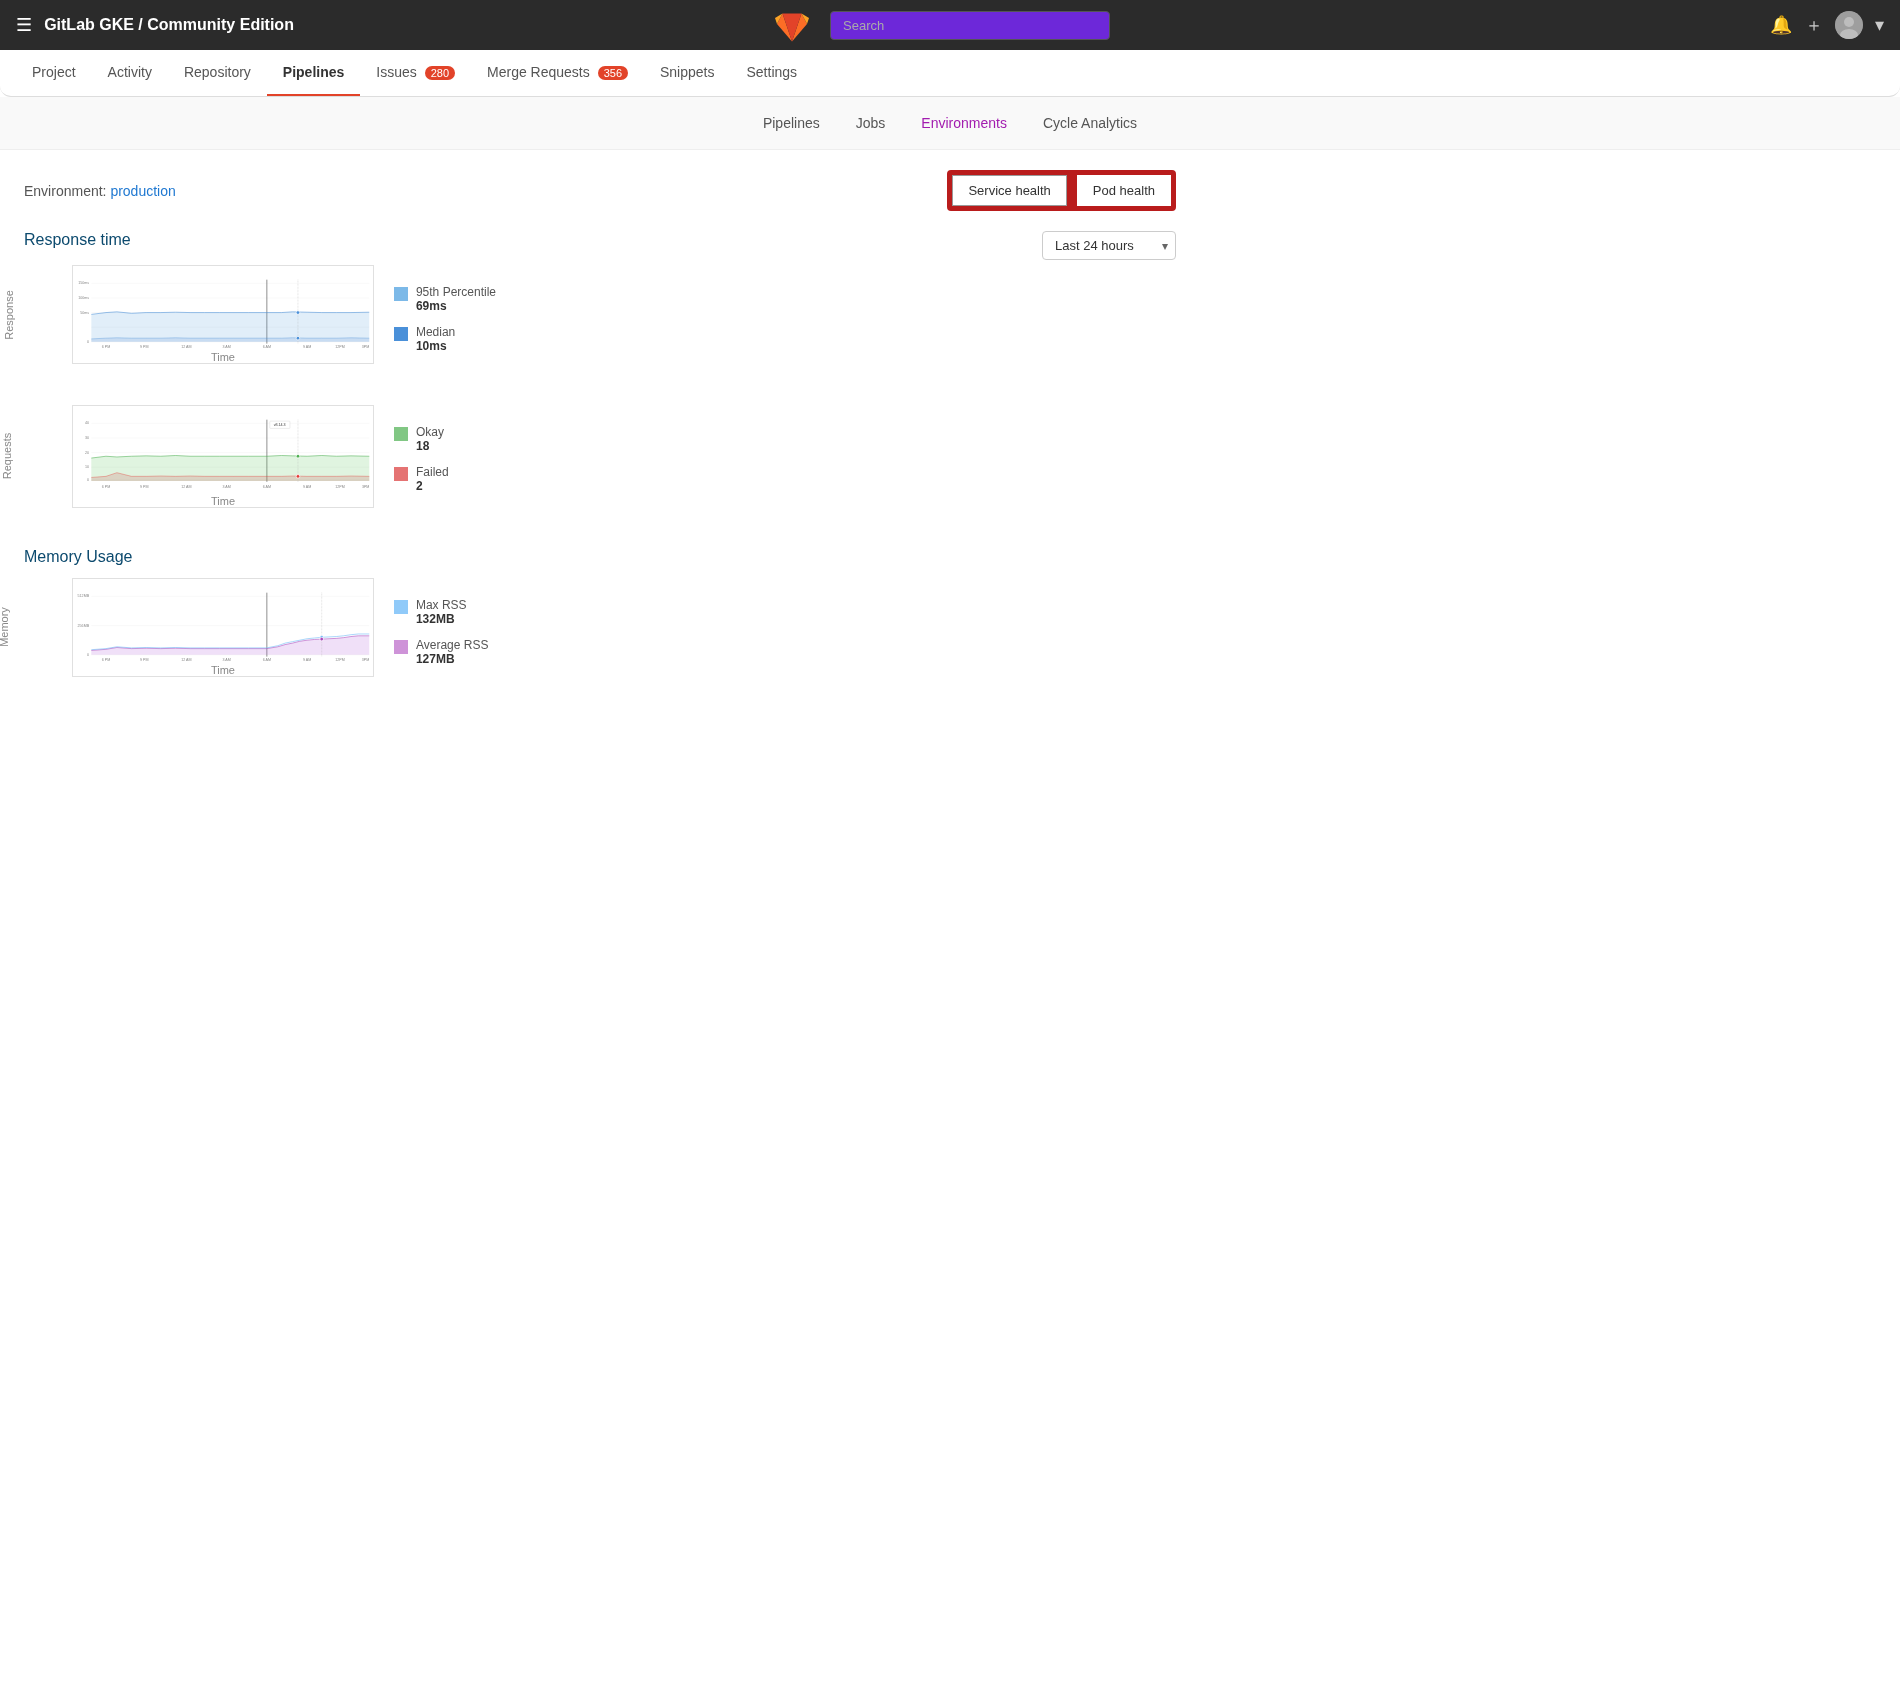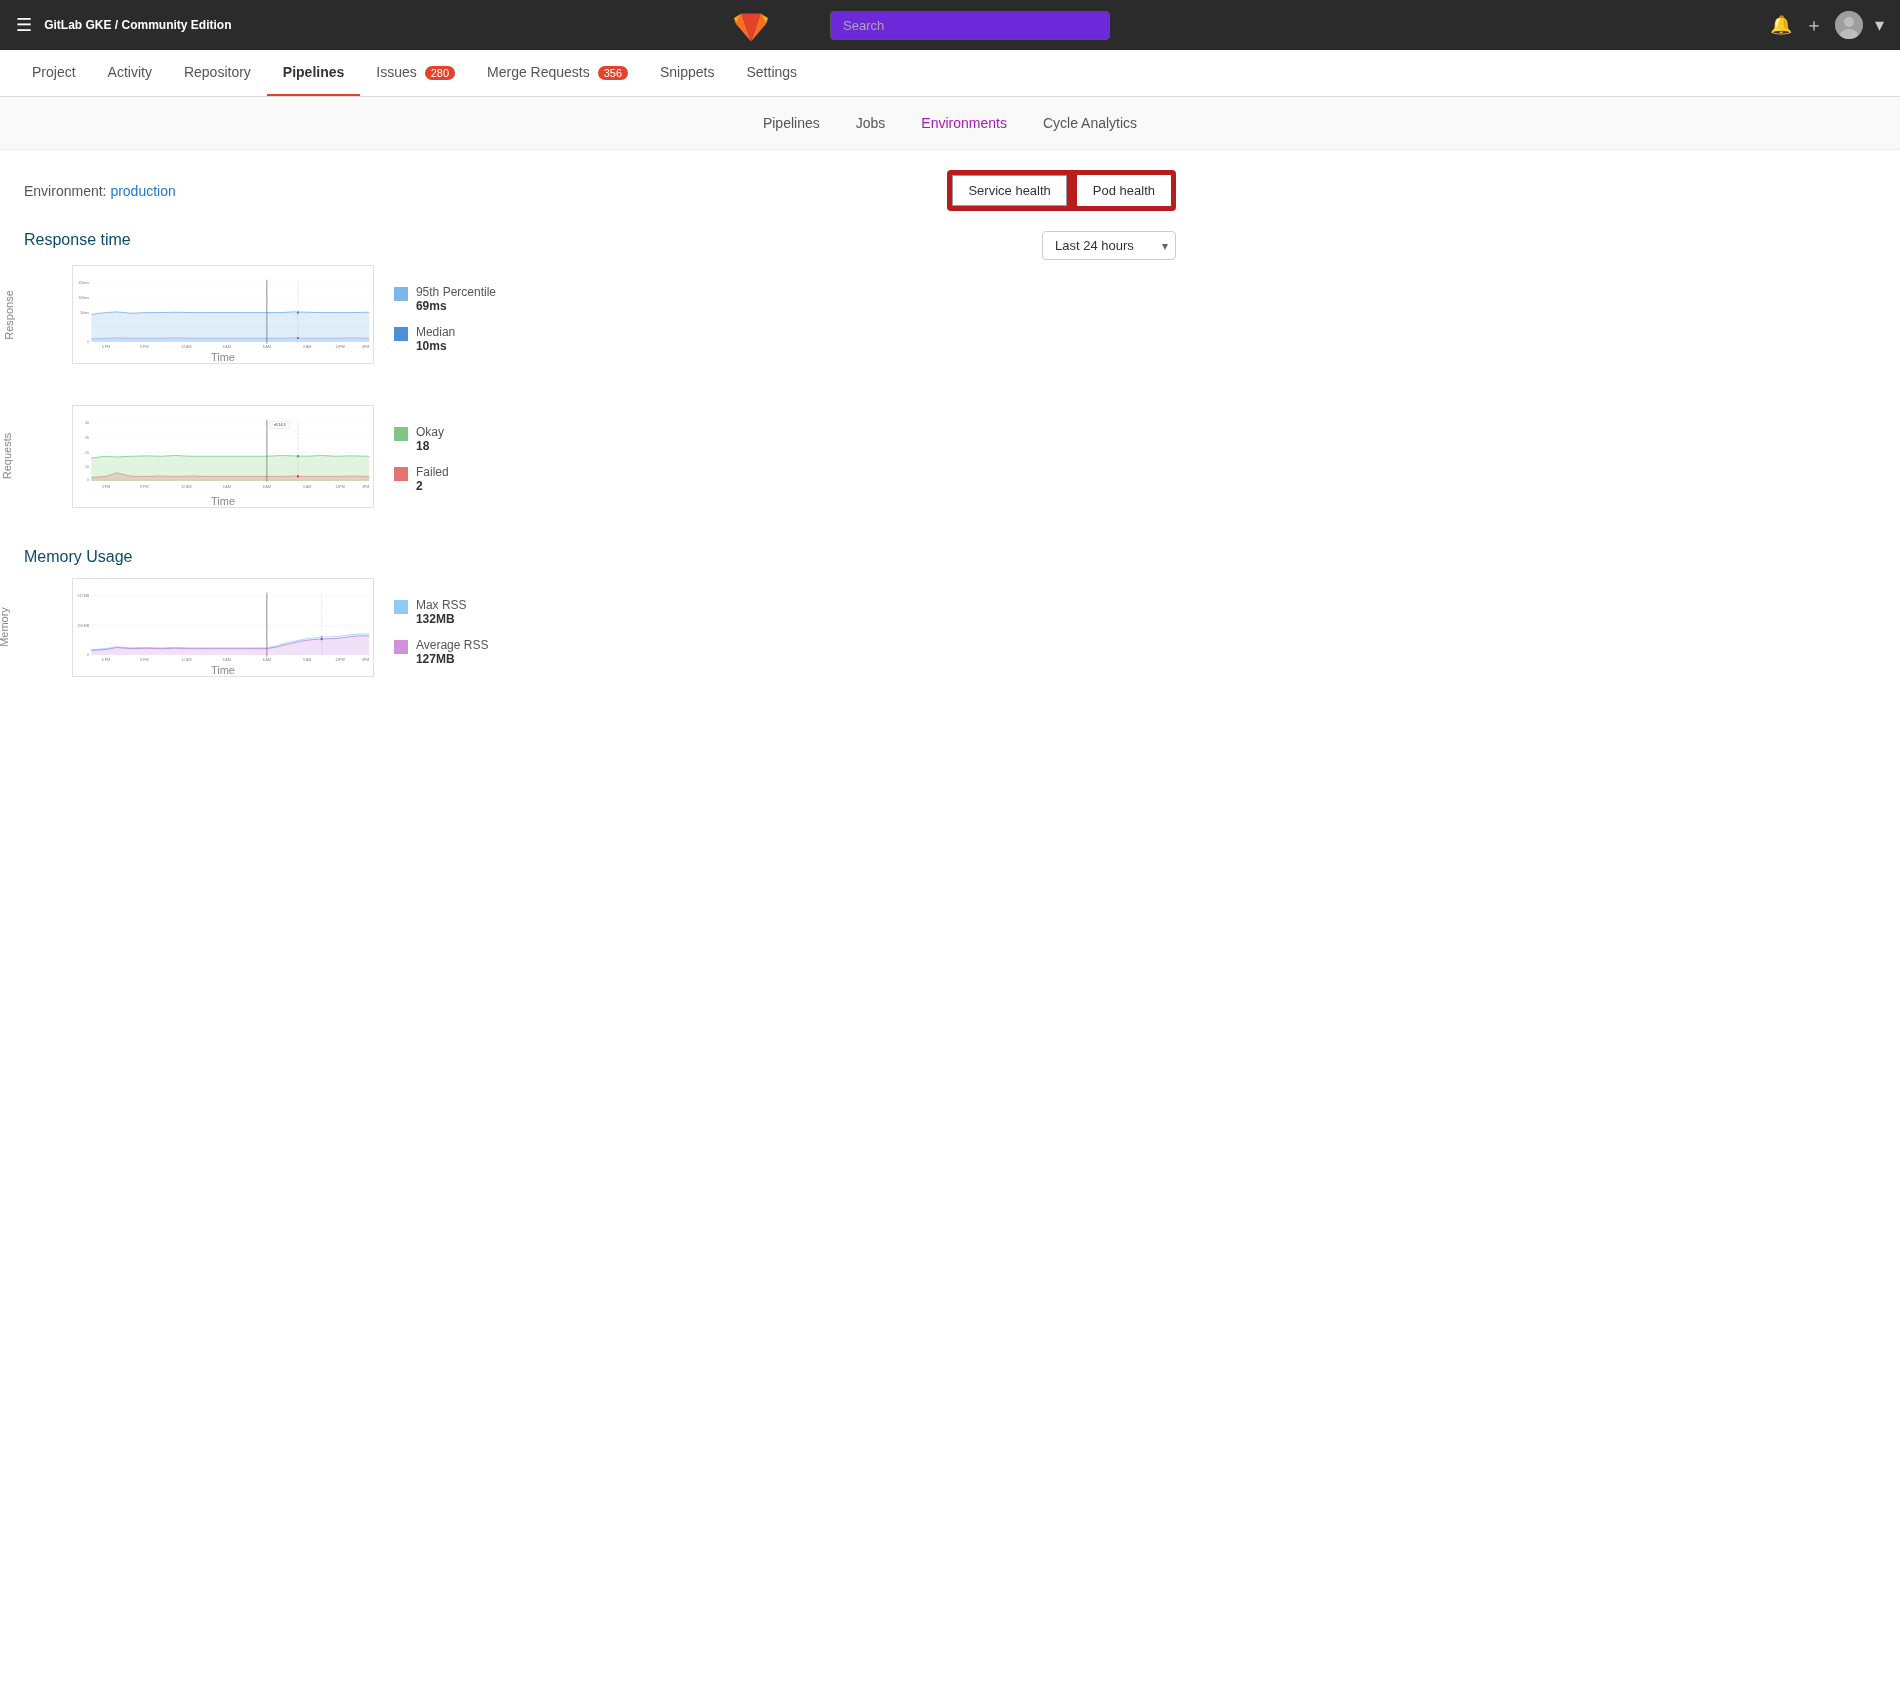--- a/index.html
+++ b/index.html
@@ -5,41 +5,41 @@
     * { box-sizing: border-box; margin: 0; padding: 0; }
     body { font-family: -apple-system, BlinkMacSystemFont, 'Segoe UI', sans-serif; font-size: 14px; color: #333; background: #fff; }
 
     
     .top-nav {
       display: flex; align-items: center; padding: 0 16px;
       height: 50px; background: #2b2b2b; color: #fff;
       position: relative;
     }
     .hamburger { cursor: pointer; font-size: 18px; margin-right: 12px; }
-    .brand-title { font-size: 12px; font-weight: 600; color: #fff; }
+    .brand-title { font-size: 16px; font-weight: 600; color: #fff; }
     .brand-logo { margin: 0 auto; }
     .brand-logo svg { width: 36px; height: 36px; }
     .search-bar {
       position: absolute; left: 50%; transform: translateX(-50%);
       margin-left: 20px;
     }
     .search-bar input {
       width: 280px; padding: 6px 12px; border-radius: 4px;
       border: 1px solid #555; background: #6d28d9; color: #ccc;
       font-size: 13px; outline: none;
     }
     .search-bar input::placeholder { color: #aaa; }
     .nav-right { display: flex; align-items: center; gap: 12px; margin-left: auto; }
     .nav-icon { color: #ccc; font-size: 18px; cursor: pointer; }
     .avatar { width: 28px; height: 28px; border-radius: 50%; background: #888; display: flex; align-items: center; justify-content: center; overflow: hidden; }
 
     
     .sub-nav {
       display: flex; align-items: center; padding: 0 16px;
-      border-bottom: 1px solid #ddd; background: #fff;
+      border-bottom: 1px solid #ddd; background: #fff; border-radius: 11px;
     }
     .sub-nav a {
       display: inline-block; padding: 14px 16px; font-size: 14px;
       color: #555; text-decoration: none; border-bottom: 2px solid transparent;
       position: relative;
     }
     .sub-nav a.active { color: #333; border-bottom: 2px solid #e24329; font-weight: 600; }
     .sub-nav a .badge {
       display: inline-block; background: #e24329; color: #fff;
       border-radius: 10px; padding: 1px 6px; font-size: 11px; margin-left: 4px;

